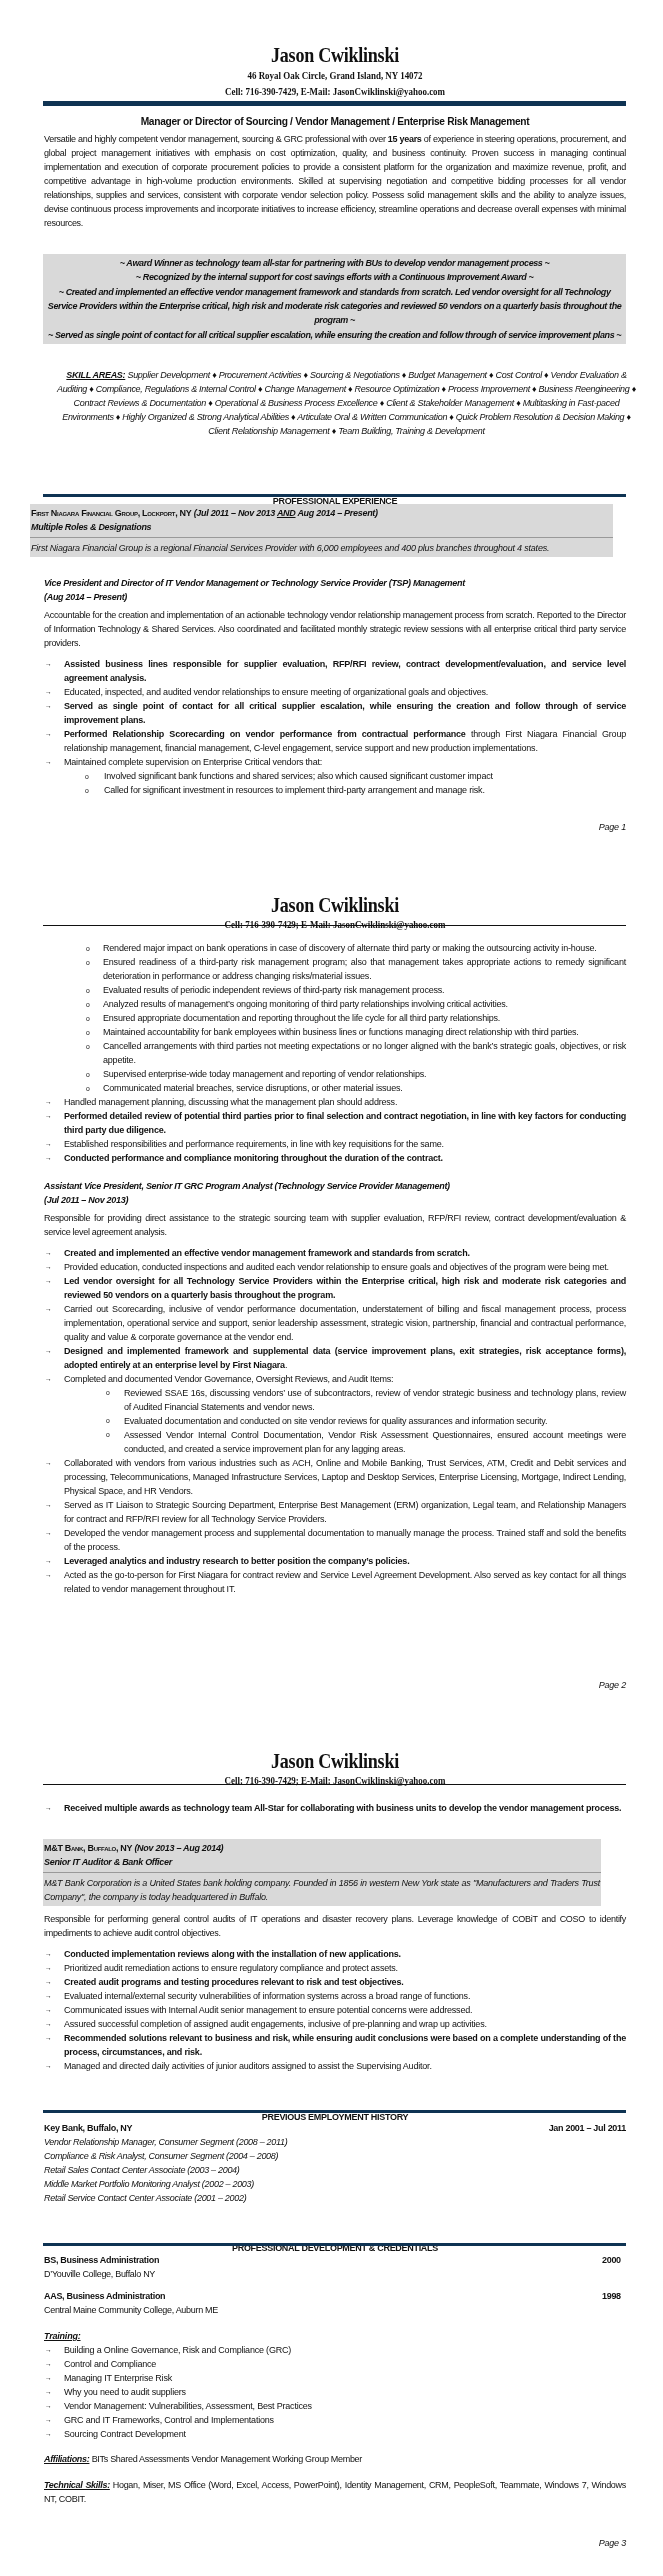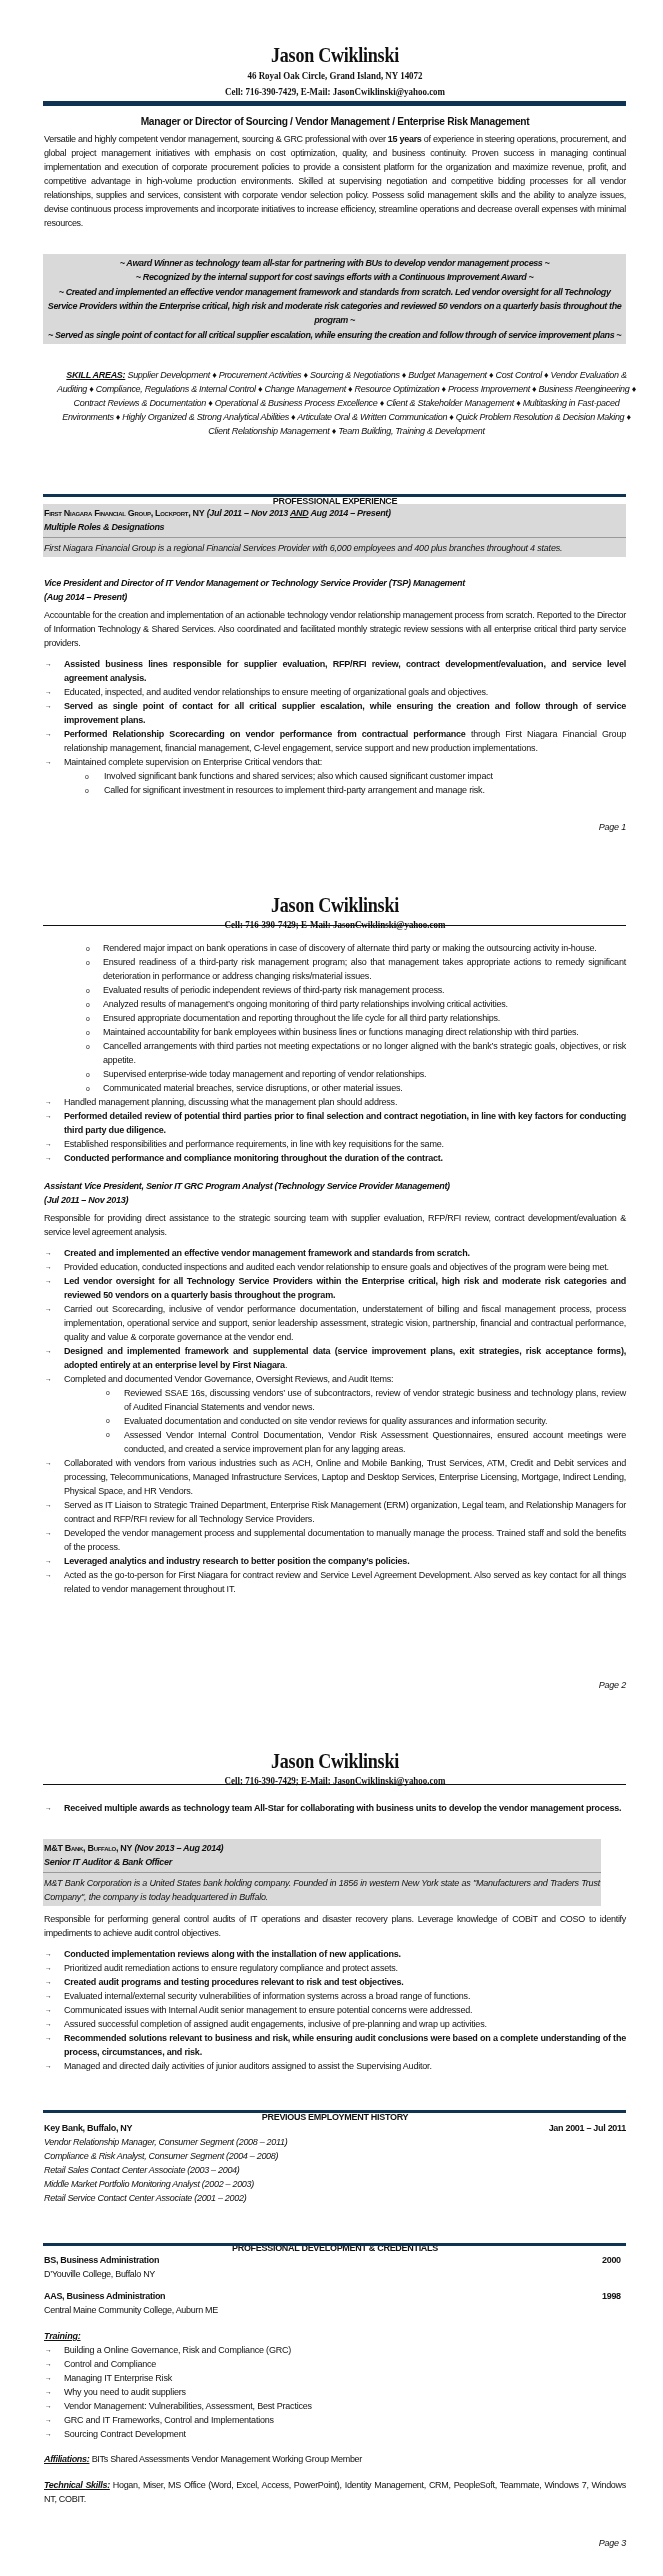--- a/index.html
+++ b/index.html
@@ -62,21 +62,21 @@
     <div>~ Recognized by the internal support for cost savings efforts with a Continuous Improvement Award ~</div>
     <div>~ Created and implemented an effective vendor management framework and standards from scratch. Led vendor oversight for all Technology Service Providers within the Enterprise critical, high risk and moderate risk categories and reviewed 50 vendors on a quarterly basis throughout the program ~</div>
     <div>~ Served as single point of contact for all critical supplier escalation, while ensuring the creation and follow through of service improvement plans ~</div>
   </div>
 
   <div class="content skills" style="top:368px;"><span class="skills-label">SKILL AREAS:</span><span> Supplier Development ♦ Procurement Activities ♦ Sourcing &amp; Negotiations ♦ Budget Management ♦ Cost Control ♦ Vendor Evaluation &amp; Auditing ♦ Compliance, Regulations &amp; Internal Control ♦ Change Management ♦ Resource Optimization ♦ Process Improvement ♦ Business Reengineering ♦ Contract Reviews &amp; Documentation ♦ Operational &amp; Business Process Excellence ♦ Client &amp; Stakeholder Management ♦ Multitasking in Fast-paced Environments ♦ Highly Organized &amp; Strong Analytical Abilities ♦ Articulate Oral &amp; Written Communication ♦ Quick Problem Resolution &amp; Decision Making ♦ Client Relationship Management ♦ Team Building, Training &amp; Development</span></div>
 
   <div class="content section-title" style="top:471px;">PROFESSIONAL EXPERIENCE</div>
   <div class="rule-thick" style="top:494px; height:3.1px;"></div>
 
-  <div class="content band" style="top:504px; left:43px; width:583px;">
+  <div class="content band" style="top:504px; left:30px; width:583px;">
     <div class="emp-head">
       <span class="sc">First Niagara Financial Group, Lockport, NY</span>
       <i>(Jul 2011 – Nov 2013 </i><i style="text-decoration:underline;">AND</i><i> Aug 2014 – Present)</i>
       <div style="font-style:italic;">Multiple Roles &amp; Designations</div>
     </div>
     <div class="emp-desc">First Niagara Financial Group is a regional Financial Services Provider with 6,000 employees and 400 plus branches throughout 4 states.</div>
   </div>
 
   <div class="content" style="top:576px;">
     <div class="role-title"><span>Vice President and Director of IT Vendor Management or Technology Service Provider (TSP) Management</span><br><span>(Aug 2014 – Present)</span></div>
@@ -132,21 +132,21 @@
       <li><span class="b"></span><span>Carried out Scorecarding, inclusive of vendor performance documentation, understatement of billing and fiscal management process, process implementation, operational service and support, senior leadership assessment, strategic vision, partnership, financial and contractual performance, quality and value &amp; corporate governance at the vendor end.</span></li>
       <li><span class="b">Designed and implemented framework and supplemental data (service improvement plans, exit strategies, risk acceptance forms), adopted entirely at an enterprise level by First Niagara</span><span>.</span></li>
       <li><span class="b"></span><span>Completed and documented Vendor Governance, Oversight Reviews, and Audit Items:</span>
         <ul class="circles nested deep">
           <li>Reviewed SSAE 16s, discussing vendors’ use of subcontractors, review of vendor strategic business and technology plans, review of Audited Financial Statements and vendor news.</li>
           <li>Evaluated documentation and conducted on site vendor reviews for quality assurances and information security.</li>
           <li>Assessed Vendor Internal Control Documentation, Vendor Risk Assessment Questionnaires, ensured account meetings were conducted, and created a service improvement plan for any lagging areas.</li>
         </ul>
       </li>
       <li><span class="b"></span><span>Collaborated with vendors from various industries such as ACH, Online and Mobile Banking, Trust Services, ATM, Credit and Debit services and processing, Telecommunications, Managed Infrastructure Services, Laptop and Desktop Services, Enterprise Licensing, Mortgage, Indirect Lending, Physical Space, and HR Vendors.</span></li>
-      <li><span class="b"></span><span>Served as IT Liaison to Strategic Trained Department, Enterprise Risk Management (ERM) organization, Legal team, and Relationship Managers for contract and RFP/RFI review for all Technology Service Providers.</span></li>
+      <li><span class="b"></span><span>Served as IT Liaison to Strategic Sourcing Department, Enterprise Best Management (ERM) organization, Legal team, and Relationship Managers for contract and RFP/RFI review for all Technology Service Providers.</span></li>
       <li><span class="b"></span><span>Developed the vendor management process and supplemental documentation to manually manage the process. Trained staff and sold the benefits of the process.</span></li>
       <li><span class="b">Leveraged analytics and industry research to better position the company’s policies.</span><span></span></li>
       <li><span class="b"></span><span>Acted as the go-to-person for First Niagara for contract review and Service Level Agreement Development. Also served as key contact for all things related to vendor management throughout IT.</span></li>
     </ul>
   </div>
   <div class="page-num" style="top:1680px;">Page 2</div>
 </div>
 
 <div class="page" style="top:0;">
   <div class="content" style="top:1749px;">

